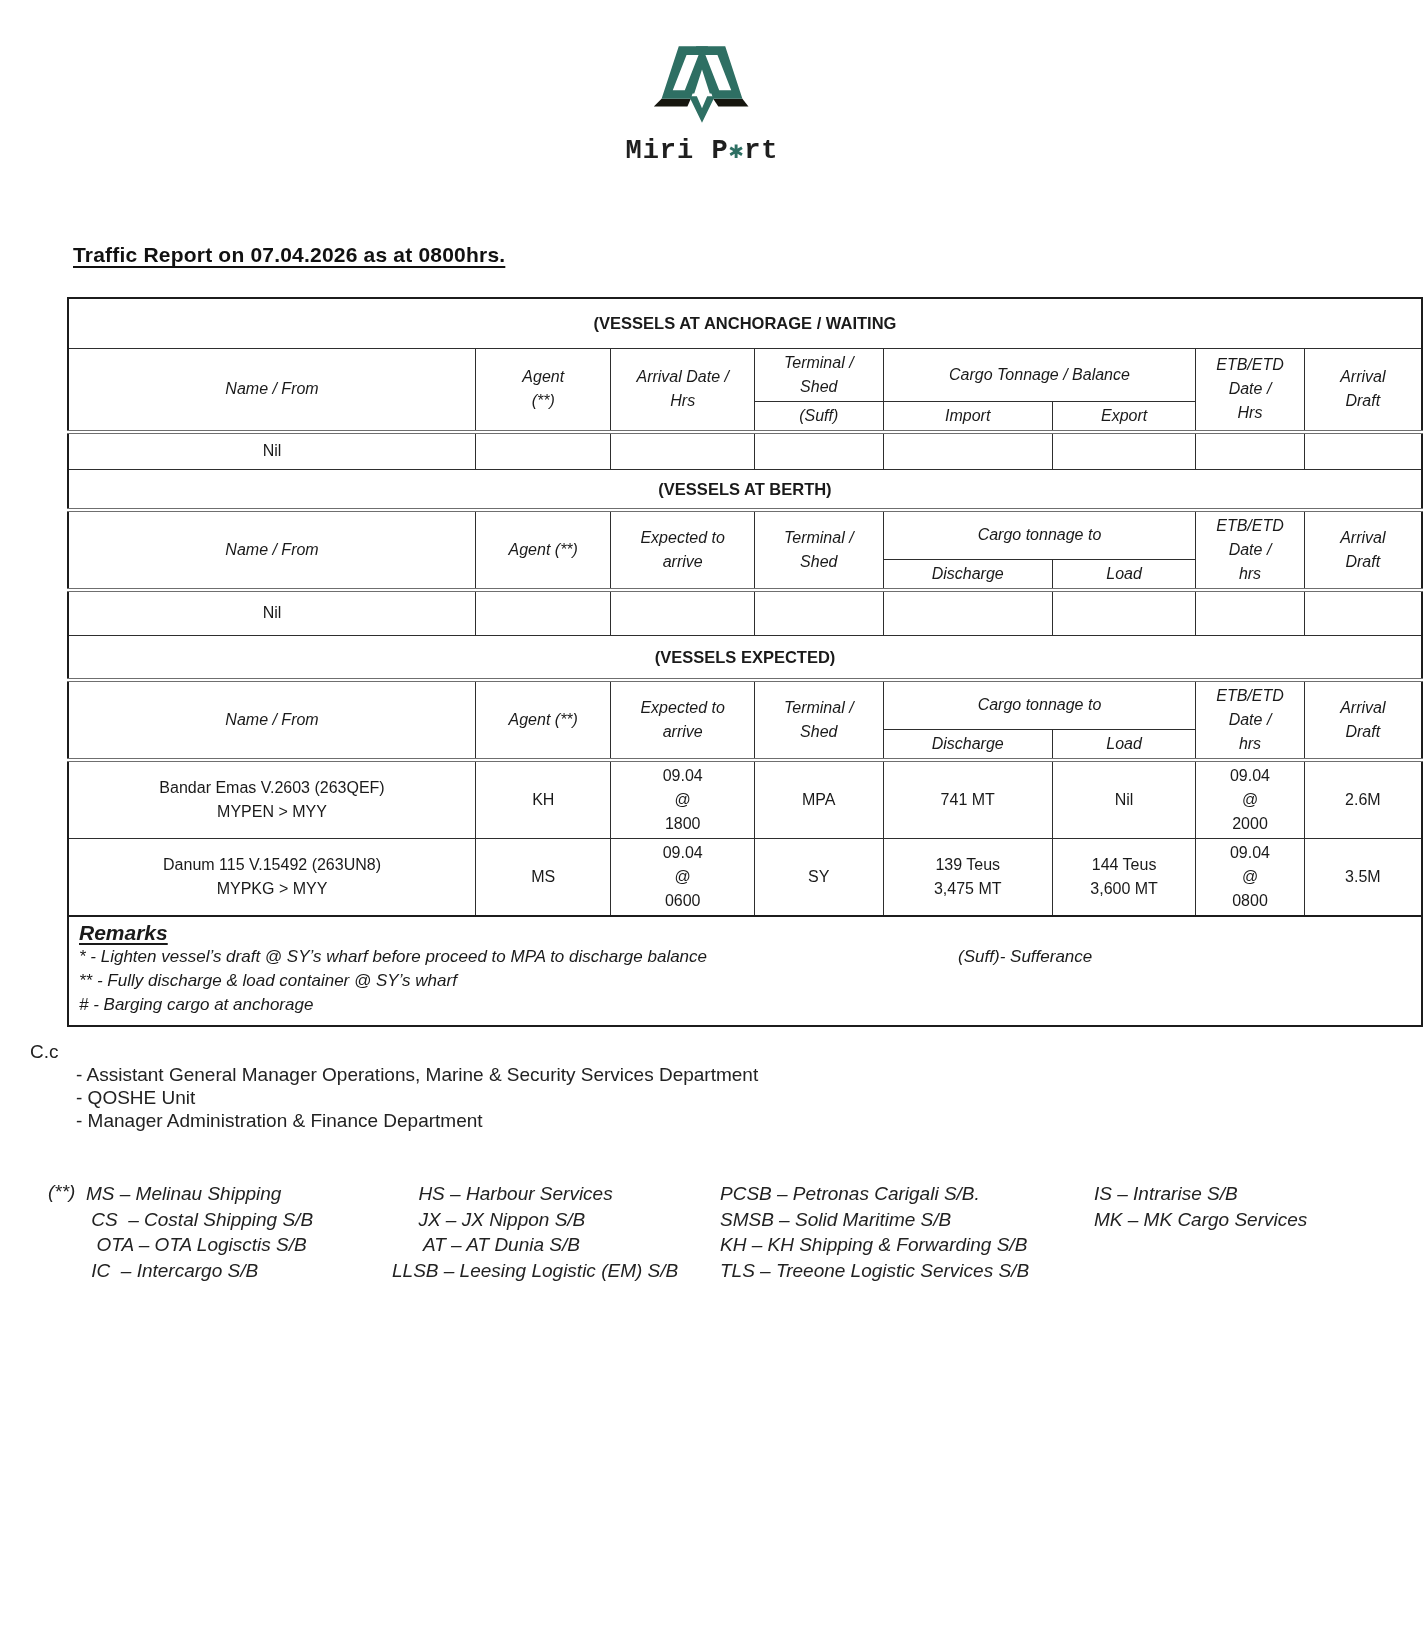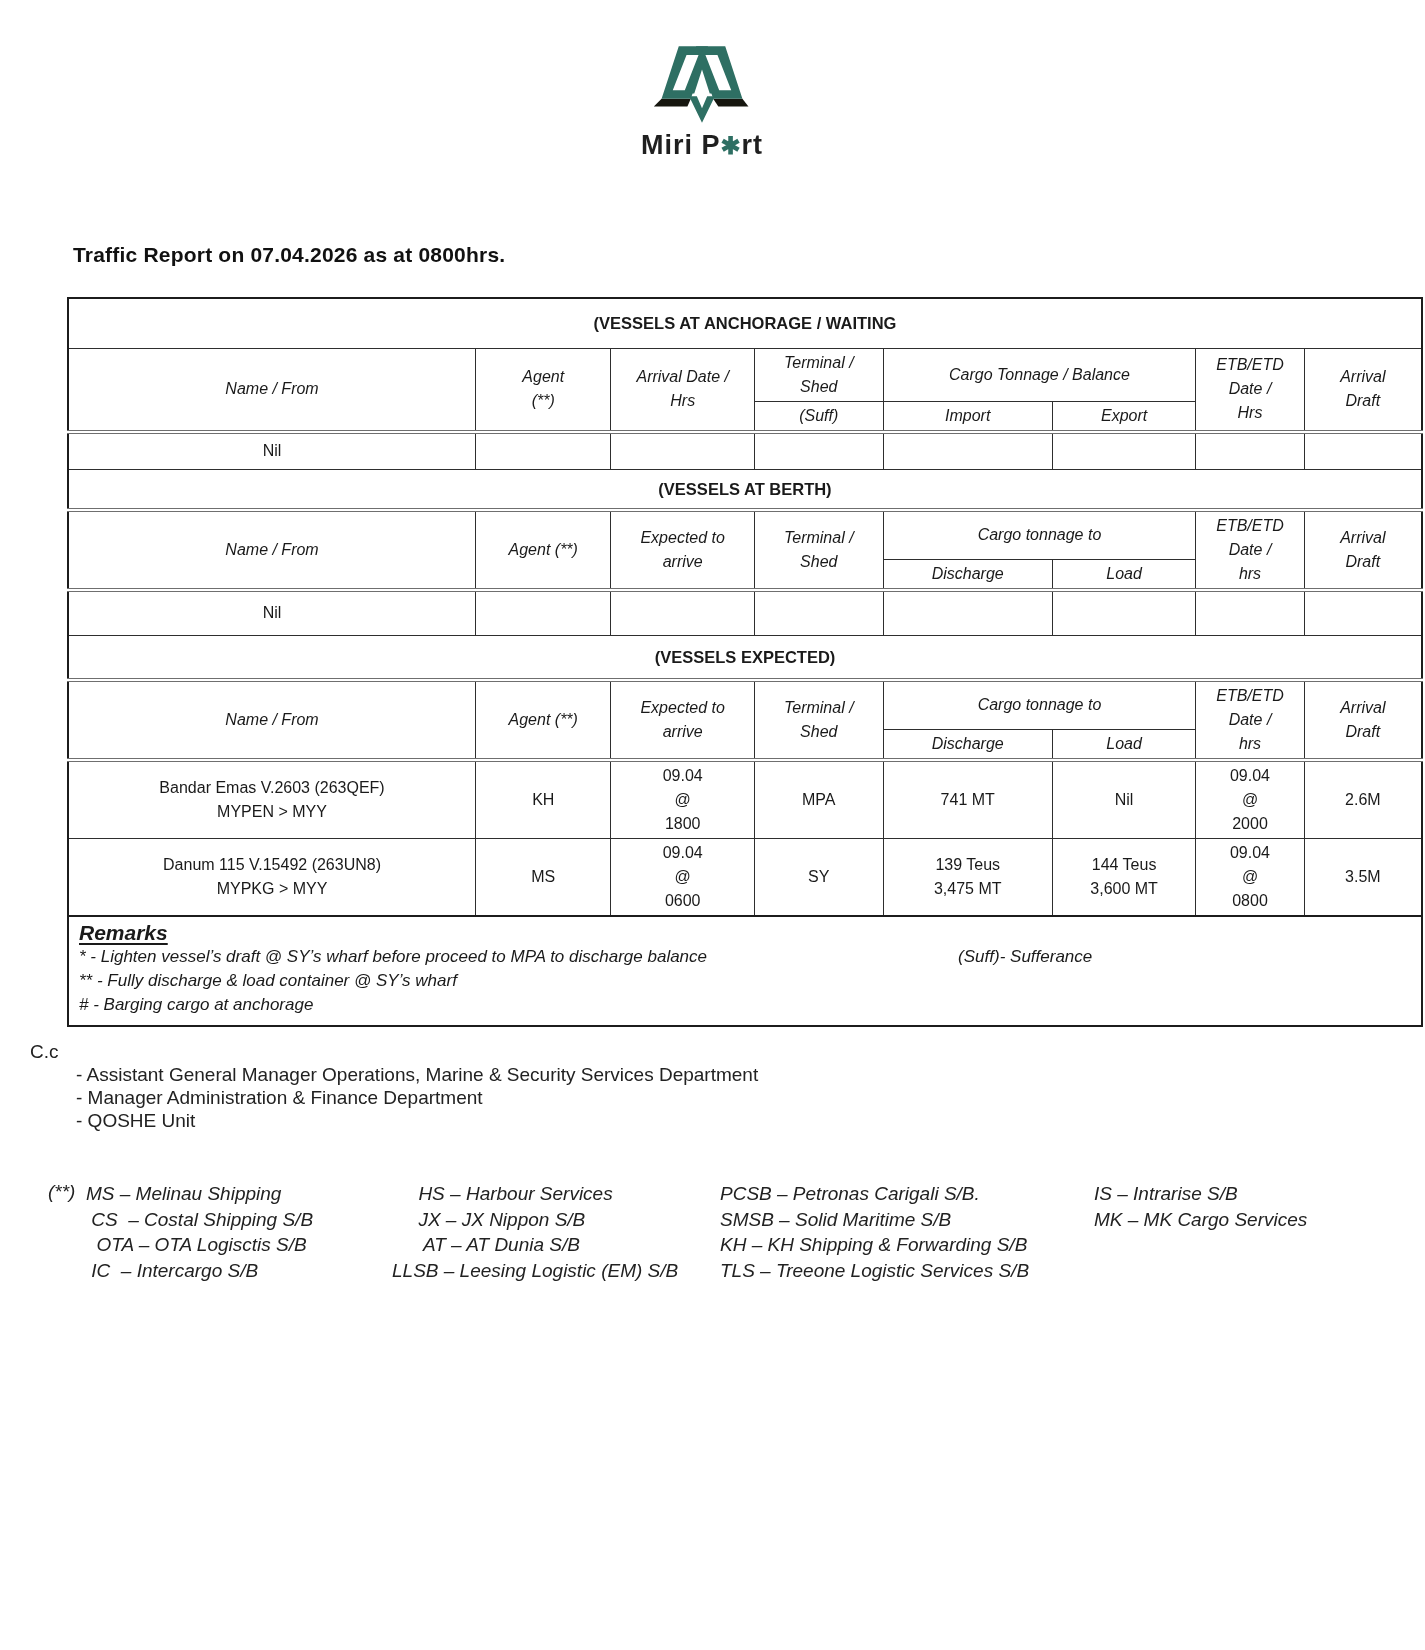--- a/index.html
+++ b/index.html
@@ -7,30 +7,30 @@
   .page {
     position:relative; width:1425px; height:1650px; margin:0 auto;
     background:#ffffff; color:#1a1a1a;
     font-family:"Liberation Sans", sans-serif; overflow:hidden;
   }
 
   
   .logo { position:absolute; left:612px; top:42px; width:180px; text-align:center; }
   .logo-mark { display:block; margin:0 auto; }
   .logo-word {
-    margin-top:2px; font-family:Liberation Sans, sans-serif; font-weight:700;
+    margin-top:8px; font-family:Liberation Mono, monospace; font-weight:700;
     font-size:27px; color:#1f1f1f; letter-spacing:1px; white-space:nowrap;
   }
   .logo-flower { color:#2e6f63; font-size:24px; }
 
   
   .title {
     position:absolute; left:73px; top:243px;
     font-size:21px; font-weight:700; color:#111;
-    text-decoration-thickness:2px; text-underline-offset:4px;
+    text-decoration:underline; text-decoration-thickness:2px; text-underline-offset:4px;
     letter-spacing:0.2px;
   }
 
   
   .tablewrap { position:absolute; left:35px; top:297px; width:1356px; }
   table.traffic { width:100%; border-collapse:collapse; table-layout:fixed; }
   table.traffic td, table.traffic th {
     border:1.8px solid #2e2e2e; vertical-align:middle; text-align:center;
     font-weight:400; font-size:16px; color:#1a1a1a;
     white-space:pre-line; line-height:24px; padding:2px 4px;
@@ -238,22 +238,22 @@
     </tr>
   </tbody>
       </table>
   </div>
 
   <div class="cc">
     <div class="cc-first">
       <span class="cc-prefix">C.c</span>
     </div>
     <div class="cc-indent">- Assistant General Manager Operations, Marine &amp; Security Services Department</div>
+    <div class="cc-indent">- QOSHE Unit</div>
     <div class="cc-indent">- Manager Administration &amp; Finance Department</div>
-    <div class="cc-indent">- QOSHE Unit</div>
   </div>
 
   <div class="legend">
     <span class="legend-prefix">(**)</span>
     <div class="lcol lcol1">
       <div class="legend-line">MS – Melinau Shipping</div>
       <div class="legend-line"> CS  – Costal Shipping S/B</div>
       <div class="legend-line">  OTA – OTA Logisctis S/B</div>
       <div class="legend-line"> IC  – Intercargo S/B</div>
     </div>

